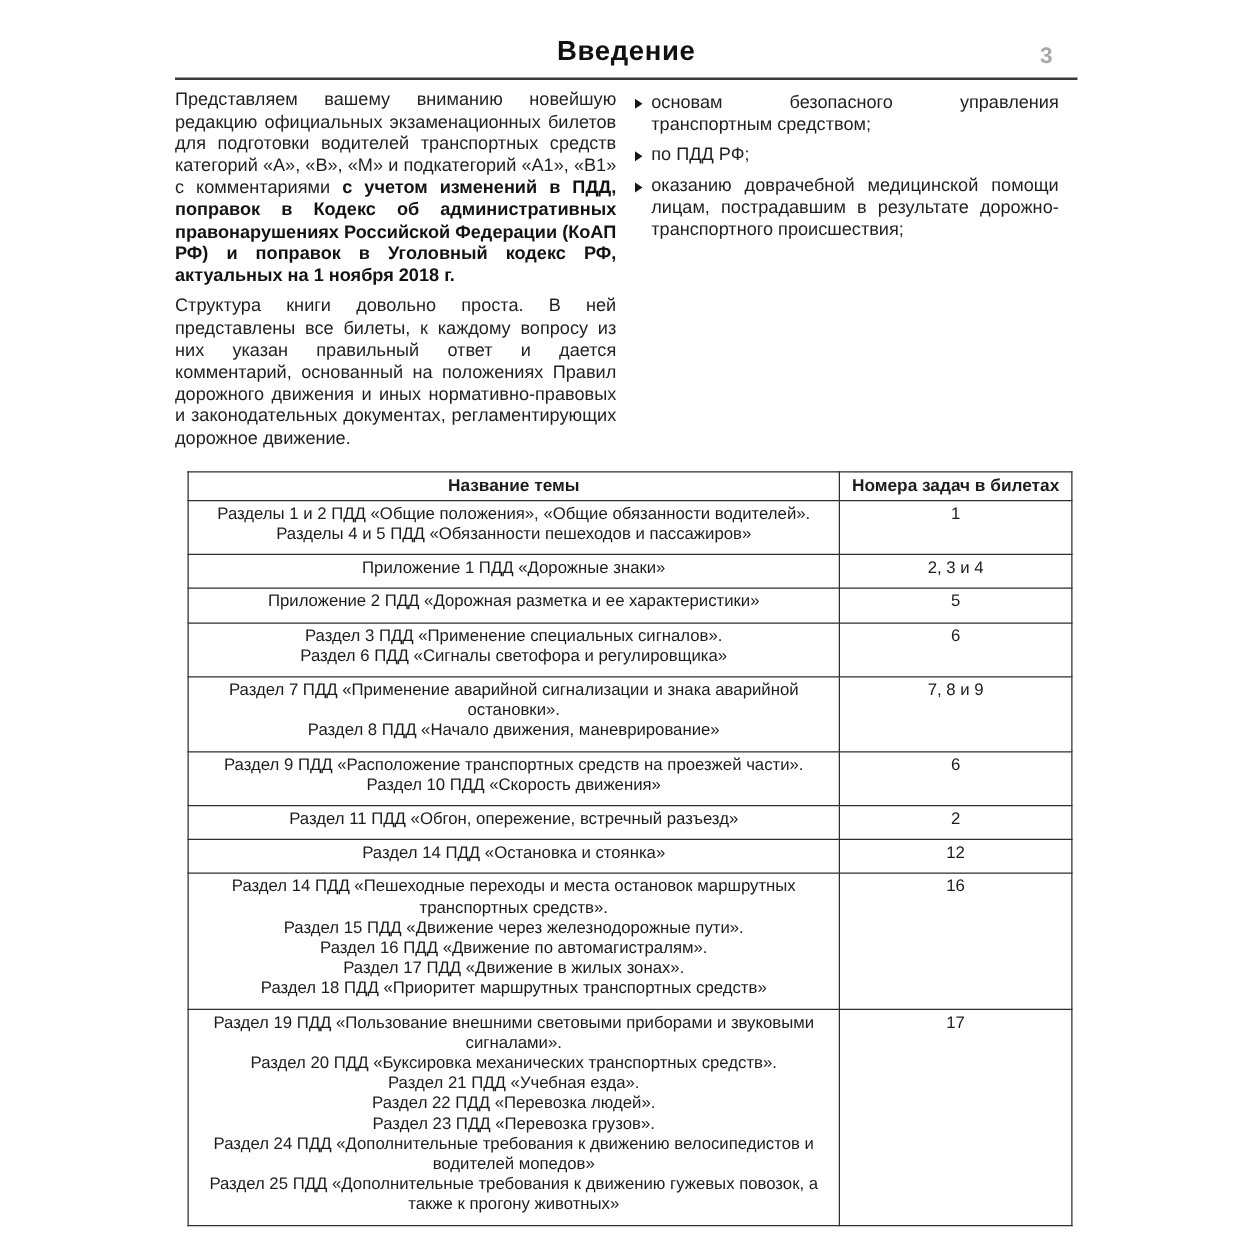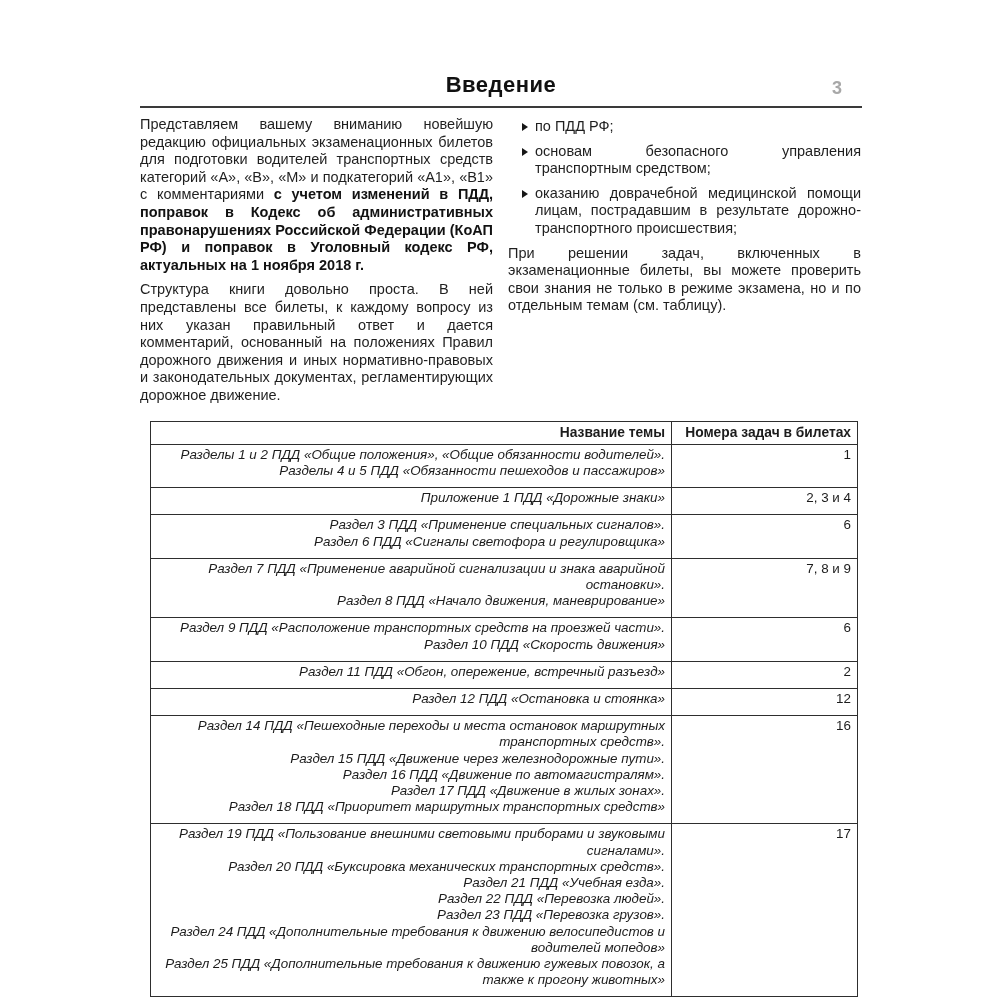--- a/index.html
+++ b/index.html
@@ -2,54 +2,54 @@
 <html lang="ru"><head>
 <meta charset="utf-8">
 <style>
   html,body{margin:0;padding:0;}
   body{
     width:1000px;height:1000px;background:#ffffff;
     font-family:"Liberation Sans","DejaVu Sans",sans-serif;
     color:#1c1c1c;-webkit-font-smoothing:antialiased;
   }
   .page{position:absolute;left:140px;top:26px;width:722px;}
-  .page-header{position:relative;height:36px;margin-top:44px;}
+  .page-header{position:relative;height:36px;}
   .page-title{
     text-align:center;font-size:22px;font-weight:bold;letter-spacing:.5px;
     color:#111;margin:0;line-height:30px;
   }
   .page-number{
     position:absolute;right:20px;top:8px;font-size:18px;font-weight:bold;
     color:#a8a8a8;line-height:20px;
   }
   .header-rule{height:2px;background:#3a3a3a;margin:0 0 8px 0;}
-  .columns{display:flex;gap:15px;}
+  .columns{display:flex;gap:1px;}
   .col{width:353px;font-size:14.5px;line-height:17.6px;text-align:justify;color:#1f1f1f;}
   .col p{margin:0 0 7px 0;}
   .col .bold{font-weight:bold;color:#121212;}
   .knowledge-list{list-style:none;margin:2px 0 7px 0;padding:0;}
   .knowledge-list li{
     display:flex;align-items:flex-start;margin:0 0 7px 0;padding-left:14px;
   }
   .bullet-icon{
     flex:0 0 auto;width:0;height:0;margin:5px 7px 0 0;
     border-left:6px solid #161616;border-top:4px solid transparent;border-bottom:4px solid transparent;
   }
   .bullet-text{flex:1 1 auto;text-align:justify;}
   .topics-table{
     border-collapse:collapse;width:708px;margin:9px 0 0 10px;
     font-size:13.4px;line-height:16.2px;color:#1c1c1c;table-layout:fixed;
   }
   .topics-table th,.topics-table td{
-    border:1px solid #2e2e2e;vertical-align:top;text-align:right;
+    border:1px solid #2e2e2e;vertical-align:top;text-align:center;
     padding:2px 6px 8px 6px;
   }
   .topics-table th{font-weight:bold;font-size:13.8px;padding-top:3px;padding-bottom:3px;}
   .topics-table .col-tickets{width:186px;}
-  .topic-cell{white-space:pre-line;font-style:italic;}
+  .topic-cell{white-space:pre-line;}
 </style>
 </head>
 <body>
 
 <div class="page">
 
   <div class="page-header">
     <h1 class="page-title">Введение</h1>
     <span class="page-number">3</span>
   </div>
@@ -57,32 +57,31 @@
 
   <div class="columns">
     <div class="col">
       <p><span>Представляем вашему вниманию новейшую редакцию официальных экзаменационных билетов для подготовки водителей транспортных средств категорий «А», «В», «М» и подкатегорий «А1», «В1» с комментариями </span><span class="bold">с учетом изменений в ПДД, поправок в Кодекс об административных правонарушениях Российской Федерации (КоАП РФ) и поправок в Уголовный кодекс РФ, актуальных на 1 ноября 2018 г.</span></p>
       <p>Структура книги довольно проста. В ней представлены все билеты, к каждому вопросу из них указан правильный ответ и дается комментарий, основанный на положениях Правил дорожного движения и иных нормативно-правовых и законодательных документах, регламентирующих дорожное движение.</p>
     </div>
     <div class="col">
       <ul class="knowledge-list">
           <li>
             <span class="bullet-icon"></span>
-            <span class="bullet-text">по ПДД РФ;</span>
+            <span class="bullet-text">основам безопасного управления транспортным средством;</span>
           </li>
           <li>
             <span class="bullet-icon"></span>
-            <span class="bullet-text">основам безопасного управления транспортным средством;</span>
+            <span class="bullet-text">по ПДД РФ;</span>
           </li>
           <li>
             <span class="bullet-icon"></span>
             <span class="bullet-text">оказанию доврачебной медицинской помощи лицам, пострадавшим в результате дорожно-транспортного происшествия;</span>
           </li>
         </ul>
-      <p>При решении задач, включенных в экзаменационные билеты, вы можете проверить свои знания не только в режиме экзамена, но и по отдельным темам (см. таблицу).</p>
     </div>
   </div>
 
   <table class="topics-table">
     <colgroup>
       <col>
       <col class="col-tickets">
     </colgroup>
     <thead>
       <tr>
@@ -94,40 +93,44 @@
         <tr>
           <td class="topic-cell">Разделы 1 и 2 ПДД «Общие положения», «Общие обязанности водителей».
 Разделы 4 и 5 ПДД «Обязанности пешеходов и пассажиров»</td>
           <td>1</td>
         </tr>
         <tr>
           <td class="topic-cell">Приложение 1 ПДД «Дорожные знаки»</td>
           <td>2, 3 и 4</td>
         </tr>
         <tr>
+          <td class="topic-cell">Приложение 2 ПДД «Дорожная разметка и ее характеристики»</td>
+          <td>5</td>
+        </tr>
+        <tr>
           <td class="topic-cell">Раздел 3 ПДД «Применение специальных сигналов».
 Раздел 6 ПДД «Сигналы светофора и регулировщика»</td>
           <td>6</td>
         </tr>
         <tr>
           <td class="topic-cell">Раздел 7 ПДД «Применение аварийной сигнализации и знака аварийной остановки».
 Раздел 8 ПДД «Начало движения, маневрирование»</td>
           <td>7, 8 и 9</td>
         </tr>
         <tr>
           <td class="topic-cell">Раздел 9 ПДД «Расположение транспортных средств на проезжей части».
 Раздел 10 ПДД «Скорость движения»</td>
           <td>6</td>
         </tr>
         <tr>
           <td class="topic-cell">Раздел 11 ПДД «Обгон, опережение, встречный разъезд»</td>
           <td>2</td>
         </tr>
         <tr>
-          <td class="topic-cell">Раздел 12 ПДД «Остановка и стоянка»</td>
+          <td class="topic-cell">Раздел 14 ПДД «Остановка и стоянка»</td>
           <td>12</td>
         </tr>
         <tr>
           <td class="topic-cell">Раздел 14 ПДД «Пешеходные переходы и места остановок маршрутных транспортных средств».
 Раздел 15 ПДД «Движение через железнодорожные пути».
 Раздел 16 ПДД «Движение по автомагистралям».
 Раздел 17 ПДД «Движение в жилых зонах».
 Раздел 18 ПДД «Приоритет маршрутных транспортных средств»</td>
           <td>16</td>
         </tr>

